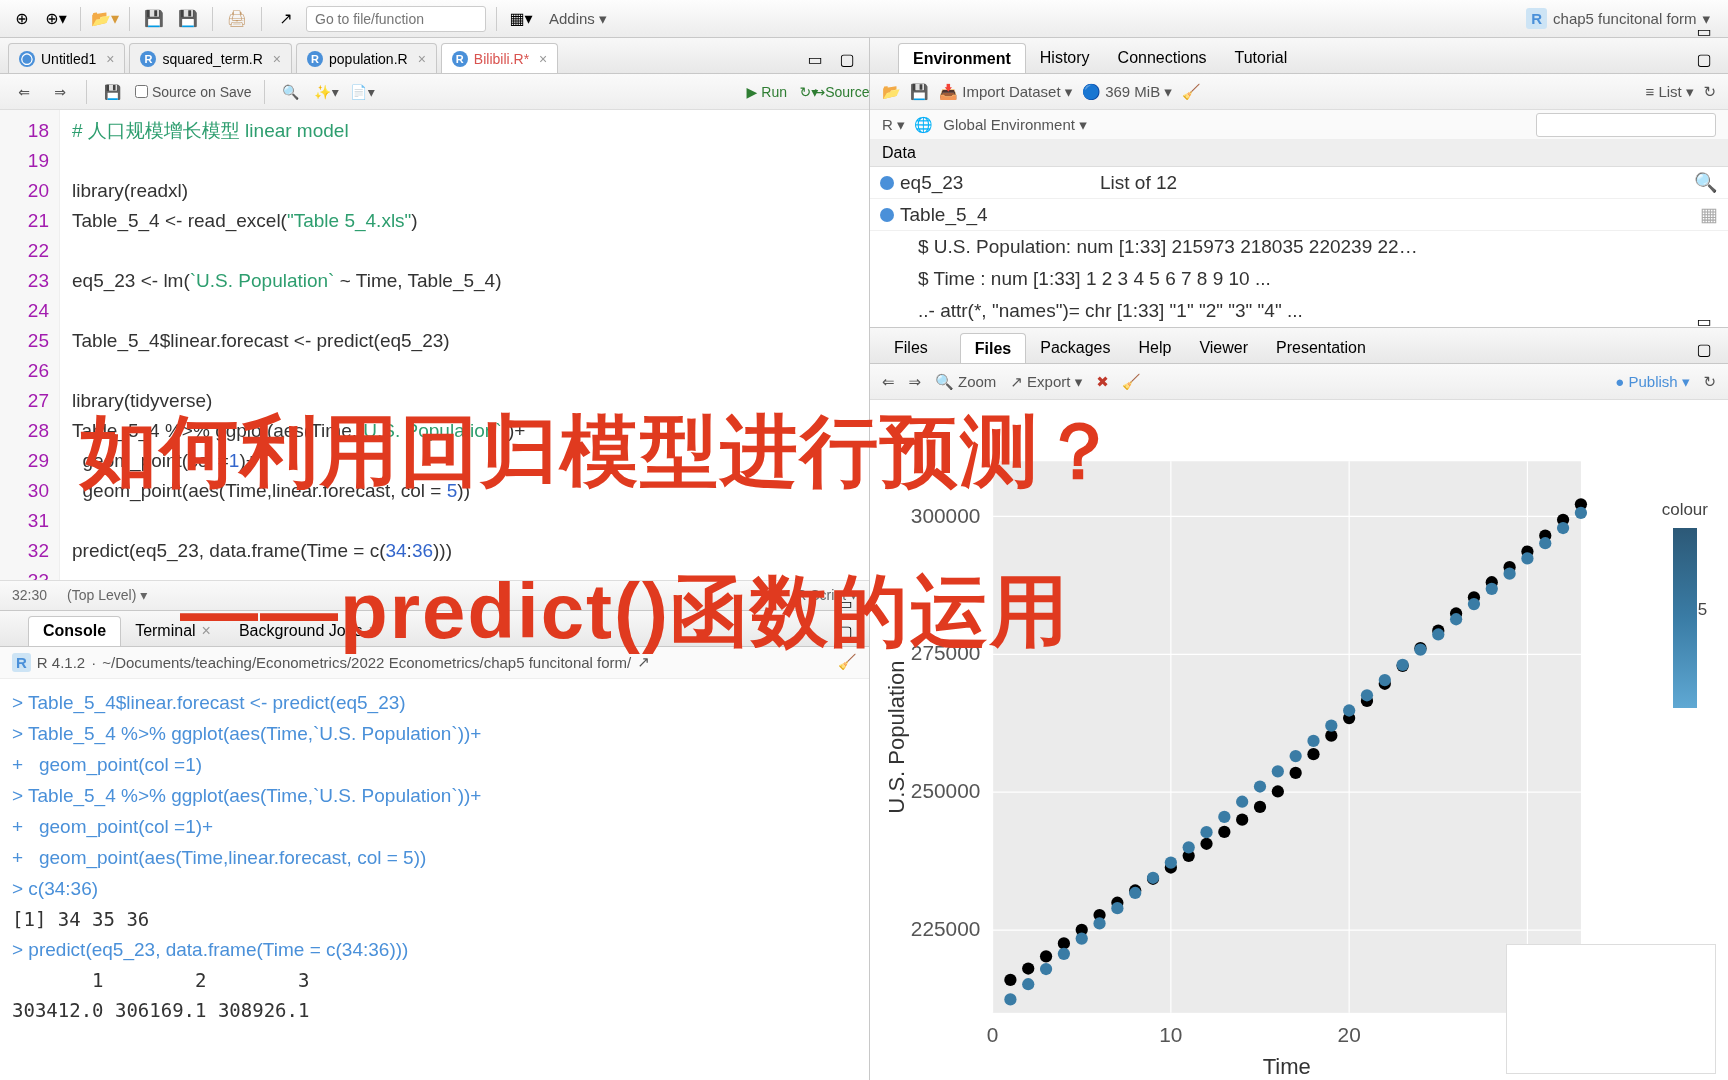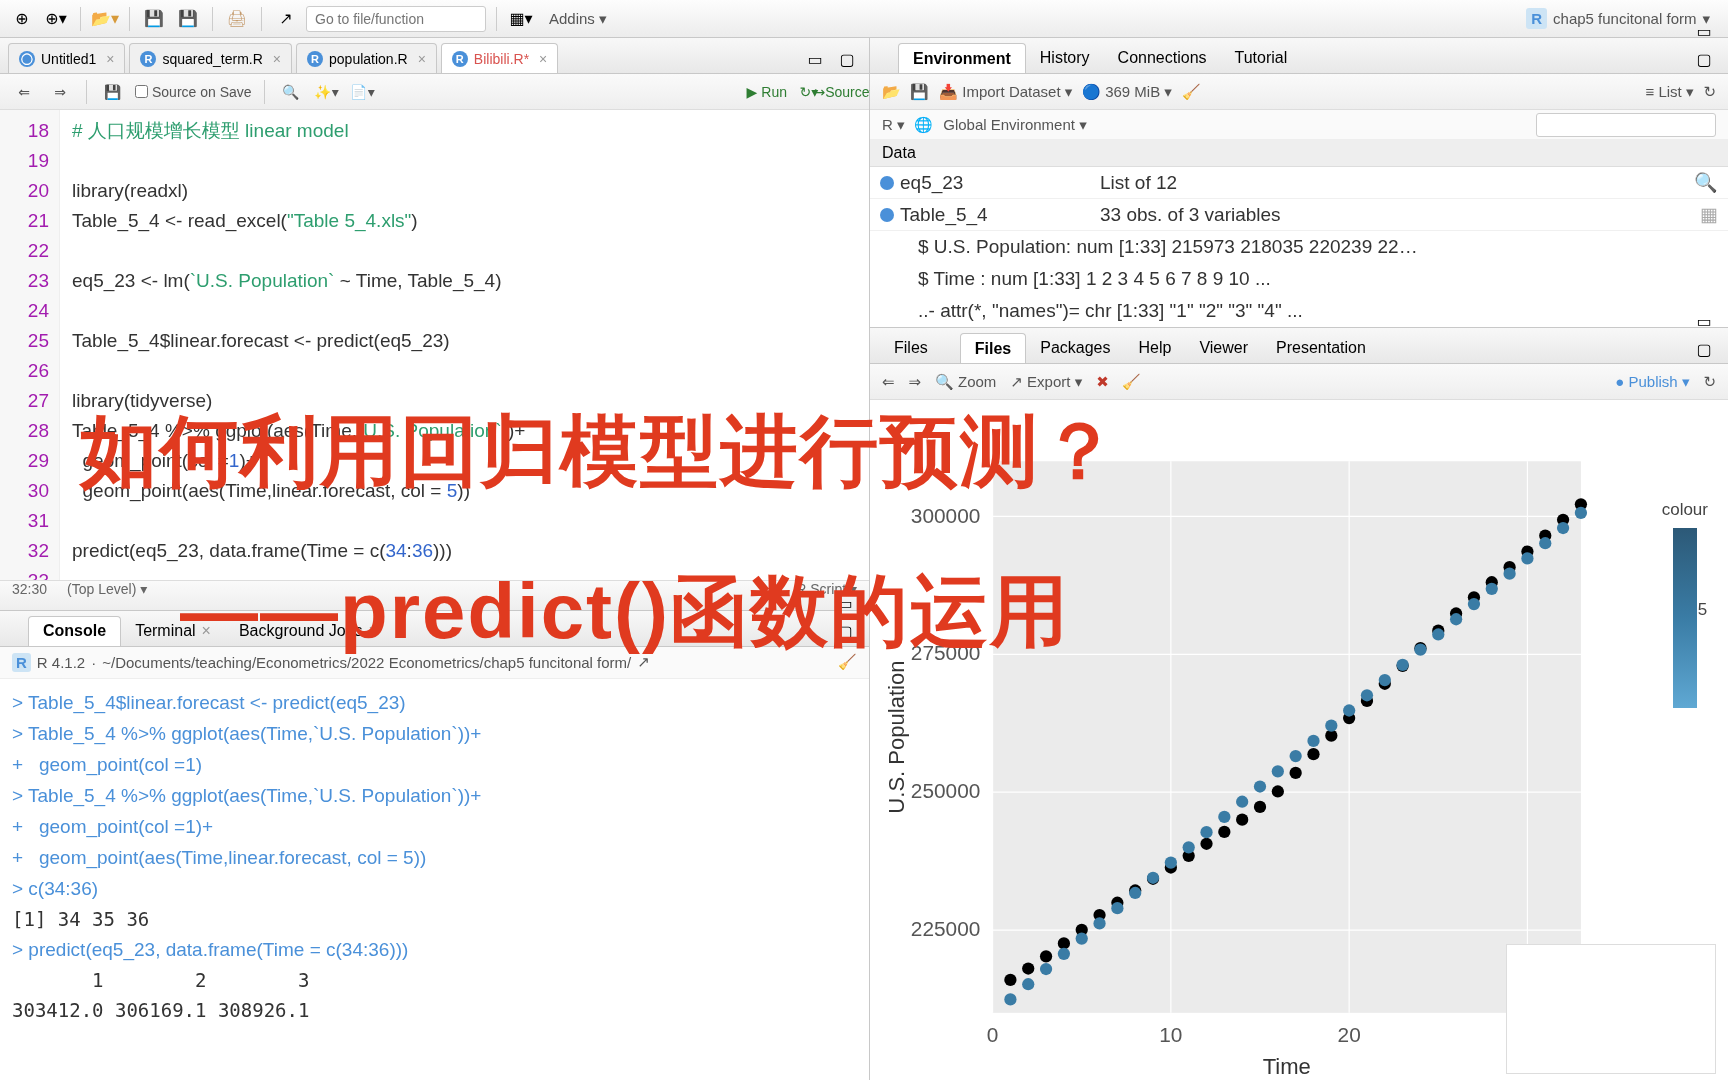--- a/index.html
+++ b/index.html
@@ -35,21 +35,21 @@
 
 
 .code-area { flex: 1; background: #fff; display: flex; overflow: hidden; }
 .gutter { width: 60px; background: #f7f7f7; border-right: 1px solid #eee; text-align: right; padding: 6px 10px 0 0; color: #a21caf; font-size: 19px; line-height: 30px; }
 .code-lines { flex: 1; padding: 6px 0 0 12px; font-size: 19px; line-height: 30px; color: #333; white-space: pre; }
 .code-lines .cmt { color: #2e9e6f; }
 .code-lines .str { color: #2e9e6f; }
 .code-lines .num { color: #3366cc; }
 
 
-.editor-status { height: 30px; background: linear-gradient(#fafafa,#eee); border-top: 1px solid #ddd; display: flex; padding: 0 12px; font-size: 14px; color: #666; }
+.editor-status { height: 30px; background: linear-gradient(#fafafa,#eee); border-top: 1px solid #ddd; display: flex; align-items: center; padding: 0 12px; font-size: 14px; color: #666; }
 .editor-status .right { margin-left: auto; }
 
 
 .console-pane { flex: 1; display: flex; flex-direction: column; border-top: 1px solid #c8c8c8; }
 .console-tabs { height: 36px; background: linear-gradient(#f8f8f8,#e8e8e8); border-bottom: 1px solid #c8c8c8; display: flex; align-items: flex-end; padding: 0 10px; }
 .ctab { height: 30px; padding: 0 14px; display: flex; align-items: center; font-size: 16px; cursor: pointer; border-radius: 4px 4px 0 0; }
 .ctab.active { background: #fff; border: 1px solid #c8c8c8; border-bottom: none; font-weight: bold; margin-left: 18px; }
 .ctab .close { margin-left: 6px; color: #999; }
 .console-path { height: 32px; display: flex; align-items: center; padding: 0 12px; font-size: 15px; color: #555; border-bottom: 1px solid #eee; background: #fafafa; gap: 6px; }
 .console-out { flex: 1; background: #fff; padding: 8px 12px; font-size: 19px; line-height: 30px; color: #333; white-space: pre; overflow: hidden; }
@@ -241,21 +241,20 @@
               <span>eq5_23</span>
             </span>
           <span class="val">List of  12</span>
           <span class="icon-r">🔍</span>
         </div>
         <div class="env-row">
           <span class="nm">
               <span class="cblue"></span>
               <span>Table_5_4</span>
             </span>
-          <span class="val">33 obs. of 3 variables</span>
           <span class="icon-r">▦</span>
         </div>
         <div class="env-sub">$ U.S. Population: num [1:33] 215973 218035 220239 22…</div>
         <div class="env-sub">$ Time           : num [1:33] 1 2 3 4 5 6 7 8 9 10 ...</div>
         <div class="env-sub"> ..- attr(*, "names")= chr [1:33] "1" "2" "3" "4" ...</div>
       </div>
     </div>
 
     <div class="plot-pane">
       <div class="env-tabs">

